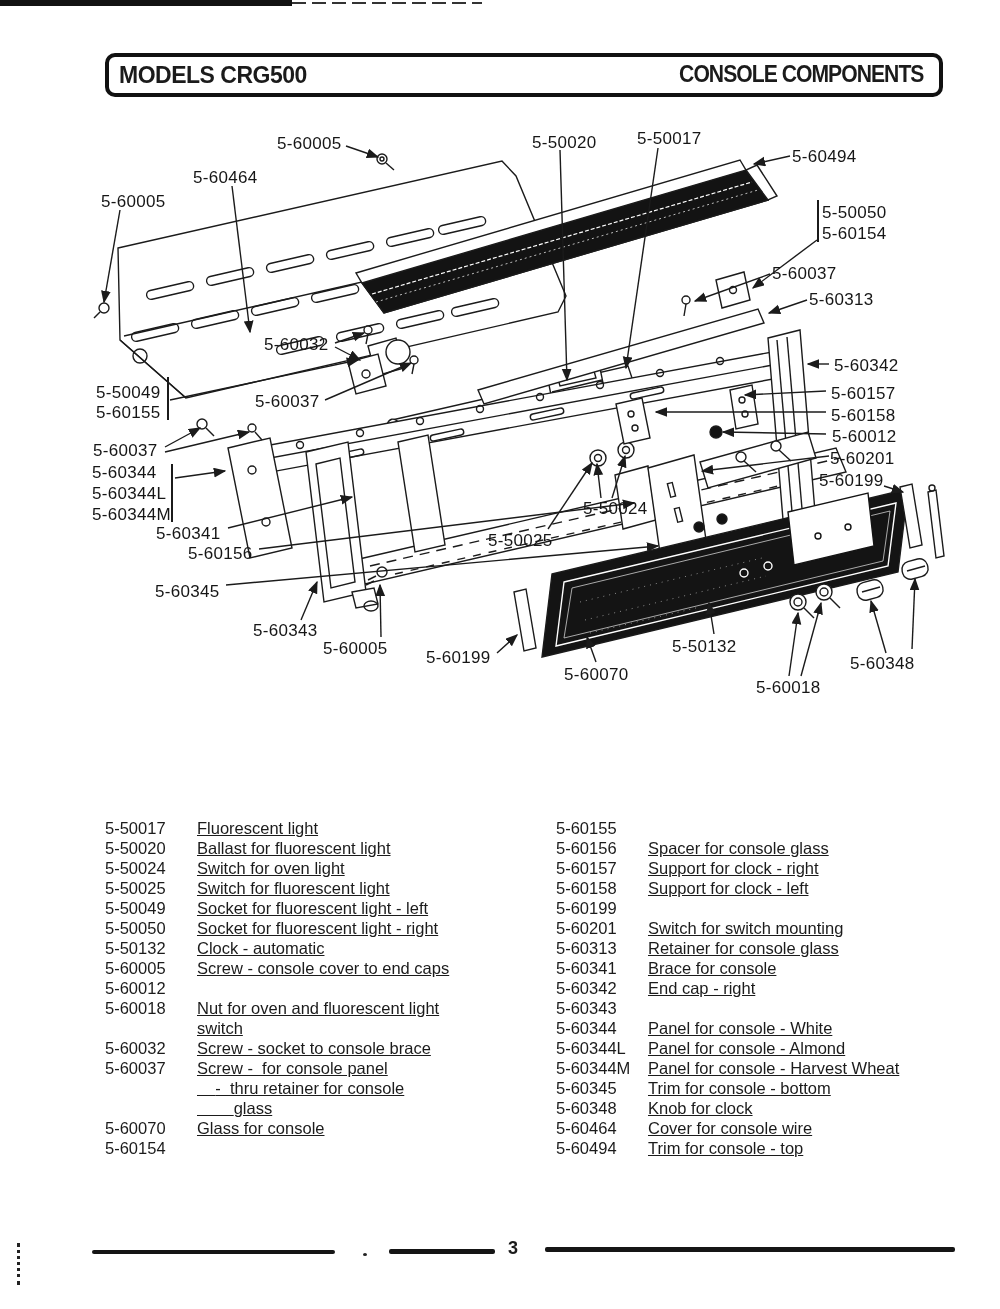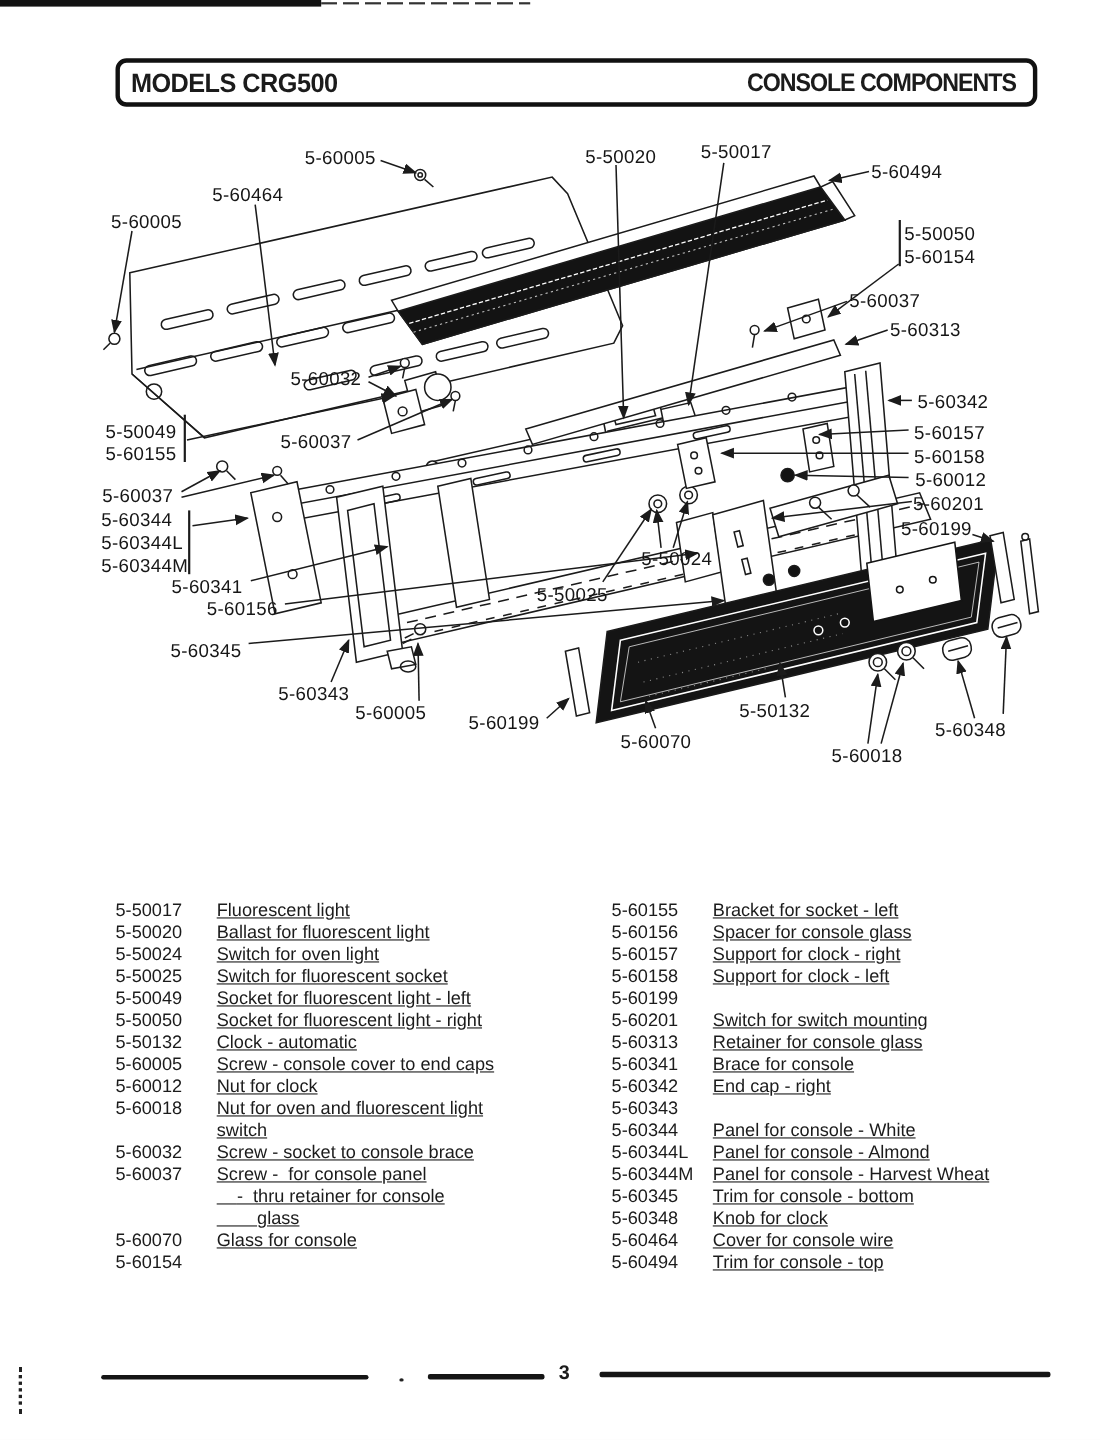--- a/index.html
+++ b/index.html
@@ -327,41 +327,40 @@
     <div class="prow">
         <span class="pnum">5-50020</span>
         <span class="pdesc">Ballast for fluorescent light</span>
       </div>
     <div class="prow">
         <span class="pnum">5-50024</span>
         <span class="pdesc">Switch for oven light</span>
       </div>
     <div class="prow">
         <span class="pnum">5-50025</span>
-        <span class="pdesc">Switch for fluorescent socket</span>
+        <span class="pdesc">Switch for fluorescent light</span>
       </div>
     <div class="prow">
         <span class="pnum">5-50049</span>
         <span class="pdesc">Socket for fluorescent light - left</span>
       </div>
     <div class="prow">
         <span class="pnum">5-50050</span>
         <span class="pdesc">Socket for fluorescent light - right</span>
       </div>
     <div class="prow">
         <span class="pnum">5-50132</span>
         <span class="pdesc">Clock - automatic</span>
       </div>
     <div class="prow">
         <span class="pnum">5-60005</span>
         <span class="pdesc">Screw - console cover to end caps</span>
       </div>
     <div class="prow">
         <span class="pnum">5-60012</span>
-        <span class="pdesc">Nut for clock</span>
       </div>
     <div class="prow">
         <span class="pnum">5-60018</span>
         <span class="pdesc">Nut for oven and fluorescent light
 switch</span>
       </div>
     <div class="prow">
         <span class="pnum">5-60032</span>
         <span class="pdesc">Screw - socket to console brace</span>
       </div>
@@ -376,21 +375,20 @@
         <span class="pdesc">Glass for console</span>
       </div>
     <div class="prow">
         <span class="pnum">5-60154</span>
       </div>
   </div>
 
   <div class="col col-right">
     <div class="prow">
         <span class="pnum">5-60155</span>
-        <span class="pdesc">Bracket for socket - left</span>
       </div>
     <div class="prow">
         <span class="pnum">5-60156</span>
         <span class="pdesc">Spacer for console glass</span>
       </div>
     <div class="prow">
         <span class="pnum">5-60157</span>
         <span class="pdesc">Support for clock - right</span>
       </div>
     <div class="prow">

